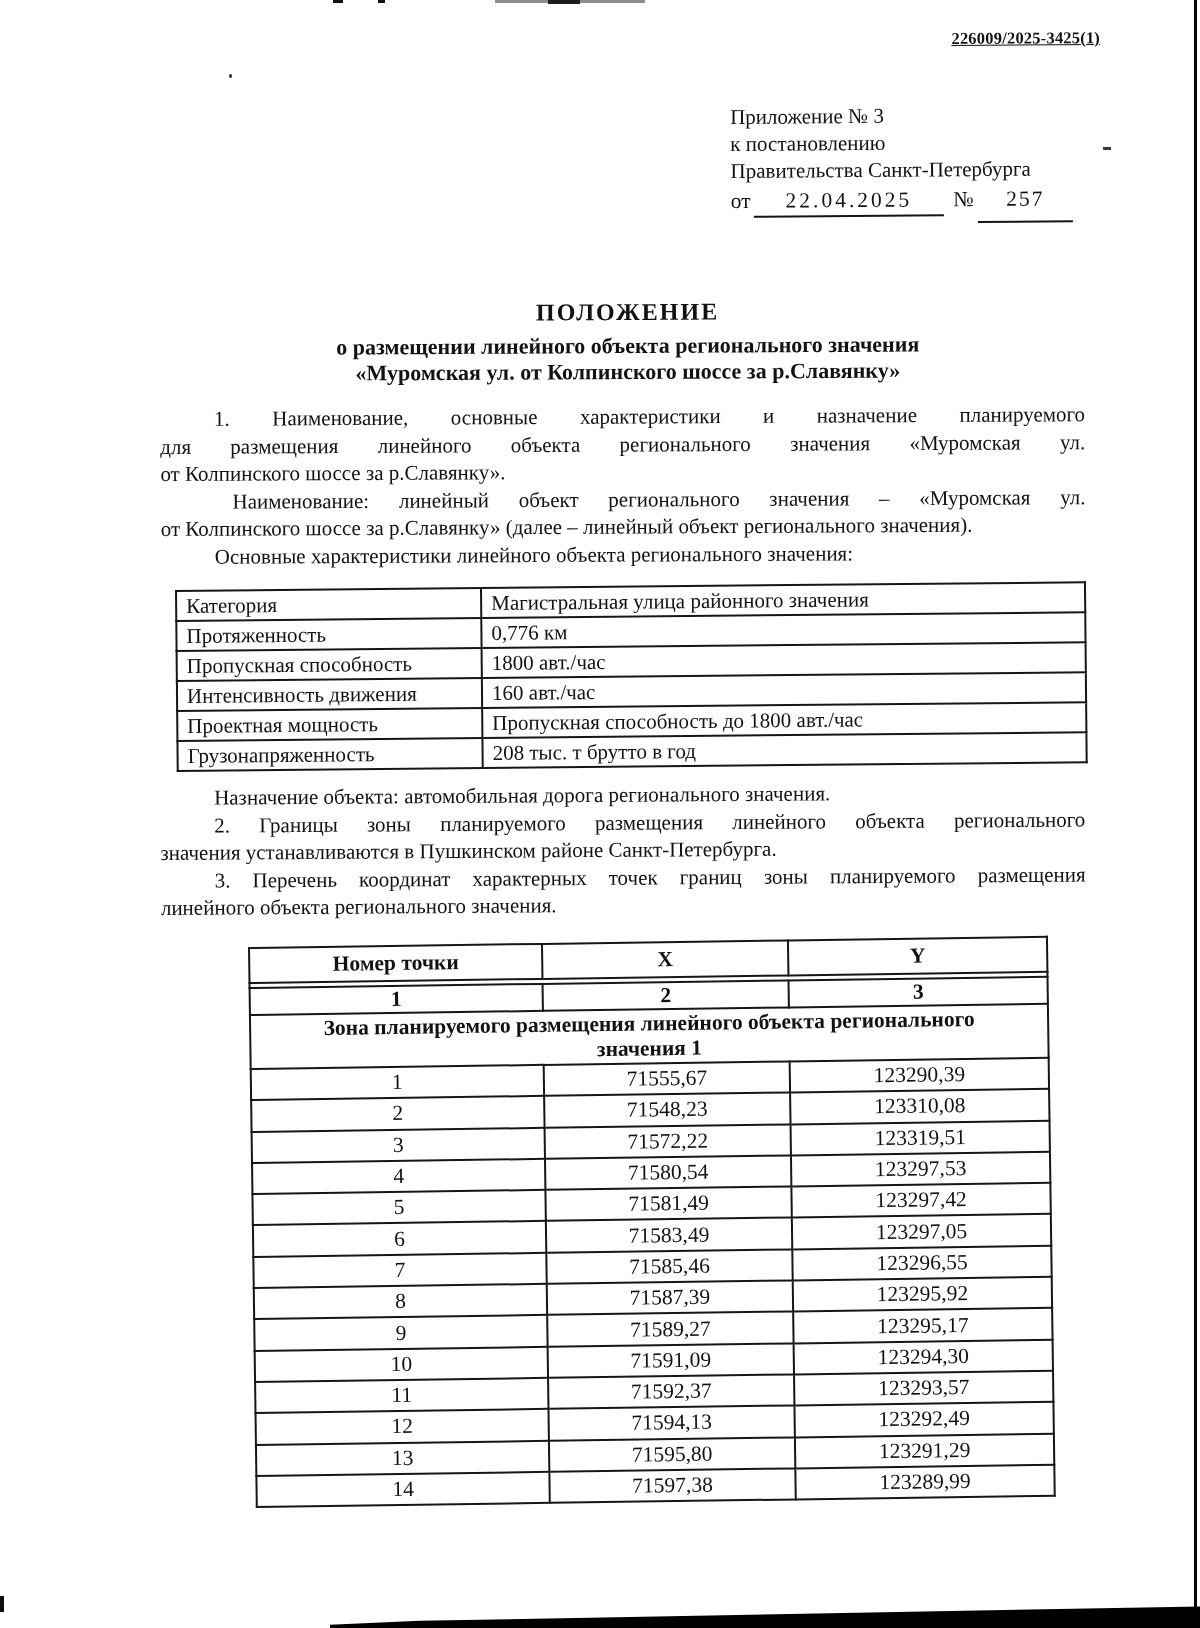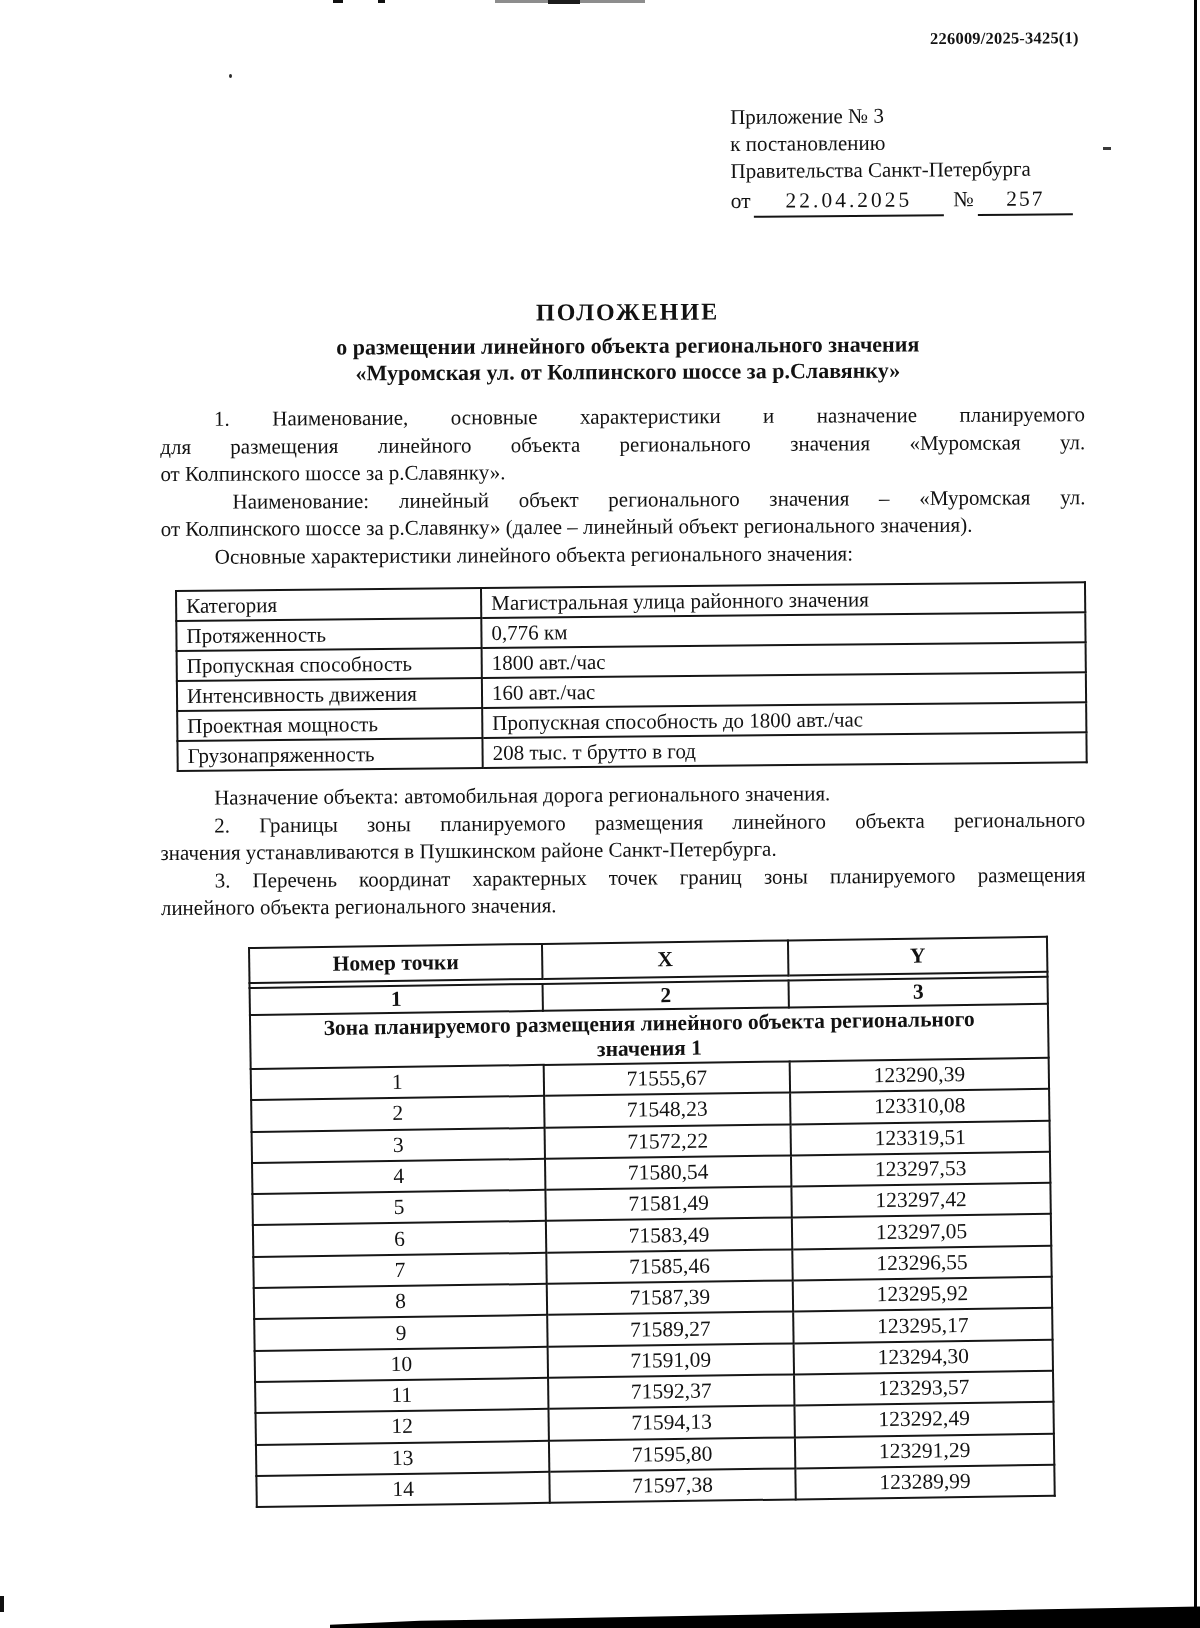--- a/index.html
+++ b/index.html
@@ -22,38 +22,38 @@
   #art-dot { left: 229px; top: 74px; width: 3px; height: 4px; border-radius: 50%; background: #2a2a2a; }
   #art-dash { left: 1103px; top: 147px; width: 8px; height: 3px; background: #3a3a3a; }
   #art-bottom-left { left: 0; top: 1596px; width: 4px; height: 16px; }
   #art-bottom-wedge {
     left: 0; top: 1604px; width: 1200px; height: 24px; background: #000;
     clip-path: polygon(27.5% 86%, 35% 70%, 100% 10%, 100% 100%, 27.5% 100%);
   }
   
   #docnum {
     position: absolute; left: 930px; top: 29px; width: 170px;
-    font-weight: bold; font-size: 16.5px; letter-spacing: 0.2px;
-    transform: rotate(-0.3deg); transform-origin: left top;
+    text-align: right; font-weight: bold; font-size: 16.5px; letter-spacing: 0.2px;
+    transform: rotate(-0.3deg); transform-origin: left top; text-decoration: underline;
   }
   #hdrblock {
     position: absolute; left: 730px; top: 104px; width: 342px;
     font-size: 21px; line-height: 27px;
     transform: rotate(-0.45deg); transform-origin: left top;
   }
   #hdr-line4 { display: flex; align-items: baseline; margin-top: 3px; font-size: 21.5px; }
   #hdr-line4 .prefix { margin-right: 3px; text-align: center; }
   #hdr-line4 .date {
     flex: 1; text-align: center; border-bottom: 2px solid #141414;
     letter-spacing: 3px; margin-right: 9px; padding-bottom: 1px;
   }
   #hdr-line4 .numsign { margin-right: 4px; }
   #hdr-line4 .num {
     width: 95px; text-align: center; border-bottom: 2px solid #141414;
-    letter-spacing: 2px; padding-bottom: 1px;
+    letter-spacing: 2px; padding-bottom: 8px;
   }
   
   #titleblock {
     position: absolute; left: 165px; top: 299px; width: 925px;
     text-align: center; font-weight: bold;
     transform: rotate(-0.3deg); transform-origin: center top;
   }
   #title-l1 { font-size: 24px; letter-spacing: 2px; margin-bottom: 7px; }
   #title-l2, #title-l3 { font-size: 22px; line-height: 26px; }
   

